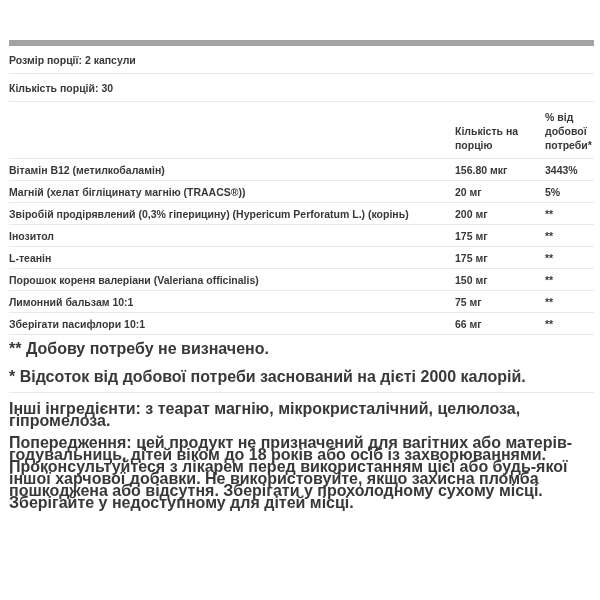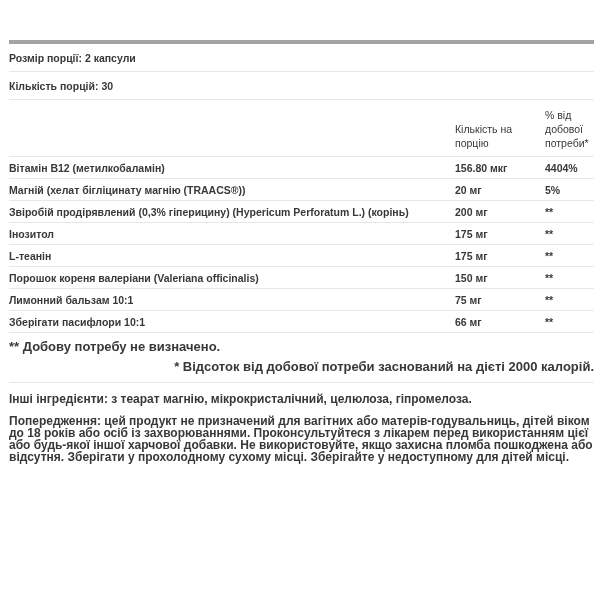--- a/index.html
+++ b/index.html
@@ -5,35 +5,35 @@
   html,body { margin:0; padding:0; }
   body {
     width:600px; height:600px; background:#ffffff; overflow:hidden;
     font-family:"Liberation Sans", sans-serif; color:#383838;
     -webkit-font-smoothing:antialiased;
   }
   .sheet { position:absolute; left:9px; top:40px; width:585px; }
 
   table.facts { width:585px; border-collapse:collapse; table-layout:fixed; }
   table.facts tr { border-bottom:1px solid #e8e8e8; }
-  table.facts tr.meta-first { border-top:4px solid #a3a3a3; }
+  table.facts tr.meta-first { border-top:6px solid #a3a3a3; }
   table.facts td, table.facts th {
     font-size:10.5px; font-weight:700; color:#383838;
     text-align:left; padding:0; vertical-align:middle;
     overflow:hidden;
   }
   tr.meta td { padding:8px 0 7px; }
-  tr.head th { vertical-align:bottom; padding:8px 2px 6px 0; line-height:14px; font-weight:400; }
+  tr.head th { vertical-align:bottom; padding:8px 2px 6px 0; line-height:14px; font-weight:700; }
   tr.ing  td { padding:5px 2px 4px 0; line-height:12px; white-space:nowrap; }
   tr.fnotes td { padding:8px 0 9px; }
-  .fn { font-size:13px; font-weight:700; line-height:12px; }
-  .fn + .fn { margin-top:8px;text-align:right; }
+  .fn { font-size:16px; font-weight:700; line-height:12px; }
+  .fn + .fn { margin-top:16px; }
 
   .para {
-    width:585px; font-size:12px; font-weight:700; line-height:12px;
+    width:585px; font-size:16px; font-weight:700; line-height:12px;
     margin:10px 0 0 0; color:#383838;
   }
 </style>
 </head>
 <body>
 
 <div class="sheet">
   <table class="facts">
     <colgroup>
       <col style="width:446px">
@@ -49,21 +49,21 @@
     </tr>
     <tr class="head">
       <th></th>
       <th>Кількість на порцію</th>
       <th>% від добової потреби*</th>
     </tr>
 
     <tr class="ing">
       <td>Вітамін B12 (метилкобаламін)</td>
       <td>156.80 мкг</td>
-      <td>4404%</td>
+      <td>3443%</td>
     </tr>
     <tr class="ing">
       <td>Магній (хелат бігліцинату магнію (TRAACS®))</td>
       <td>20 мг</td>
       <td>5%</td>
     </tr>
     <tr class="ing">
       <td>Звіробій продірявлений (0,3% гіперицину) (Hypericum Perforatum L.) (корінь)</td>
       <td>200 мг</td>
       <td>**</td>

